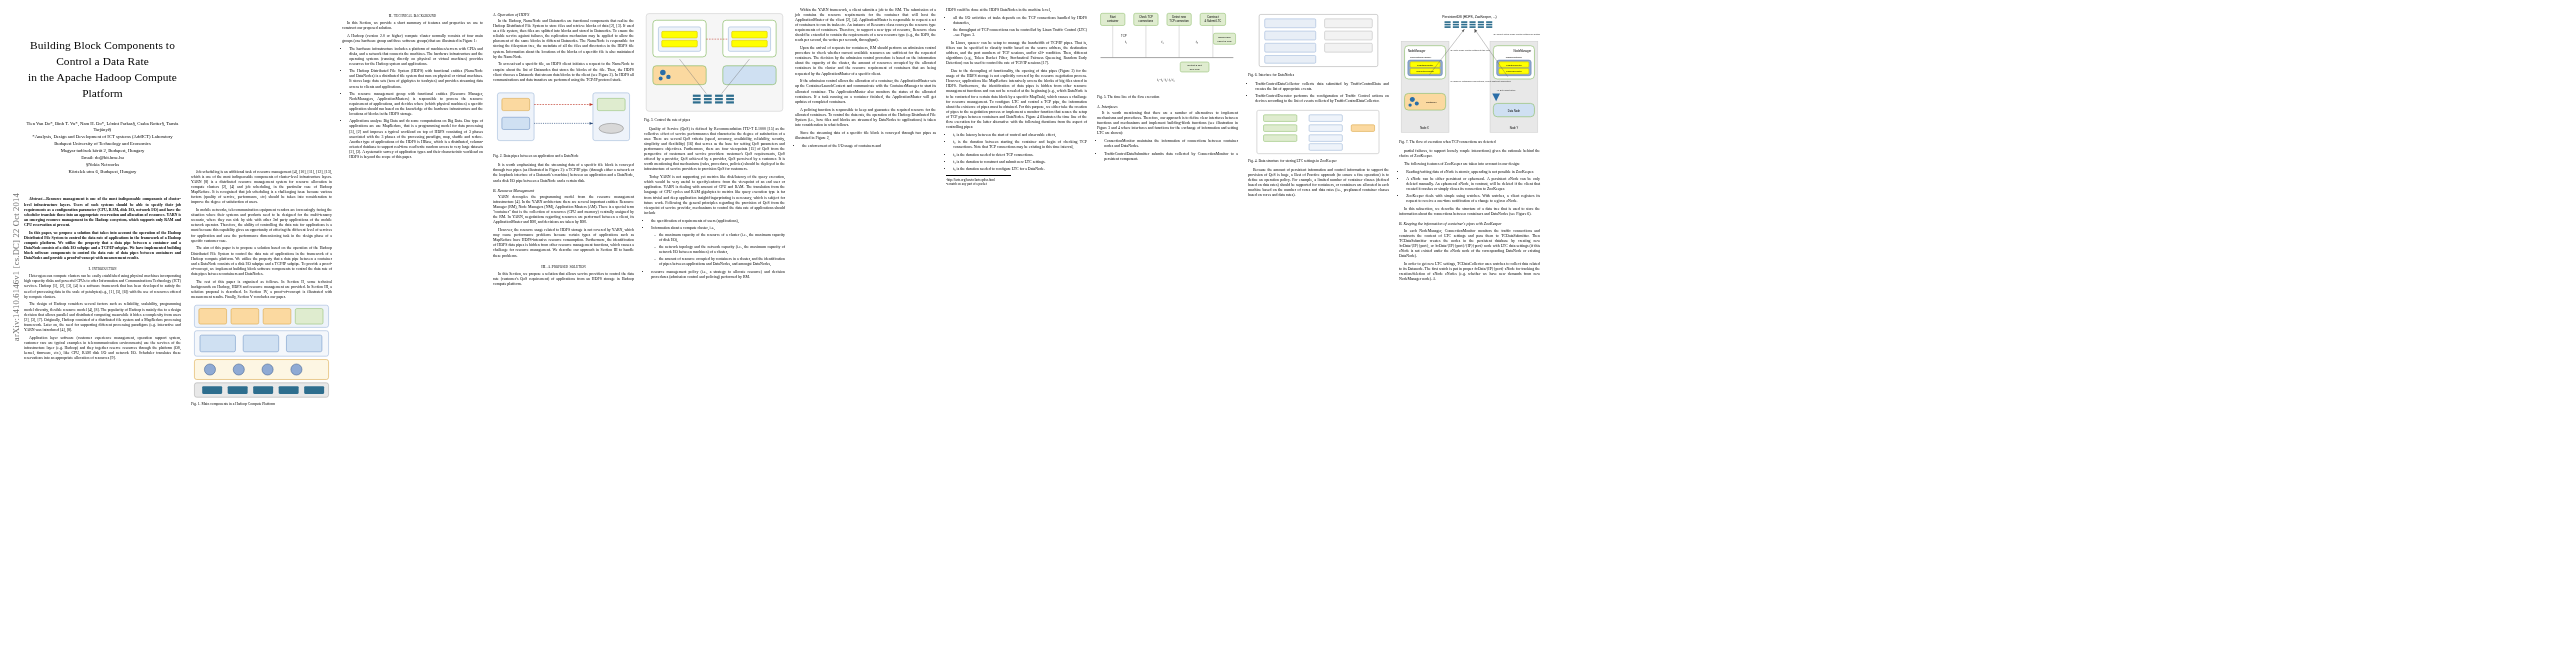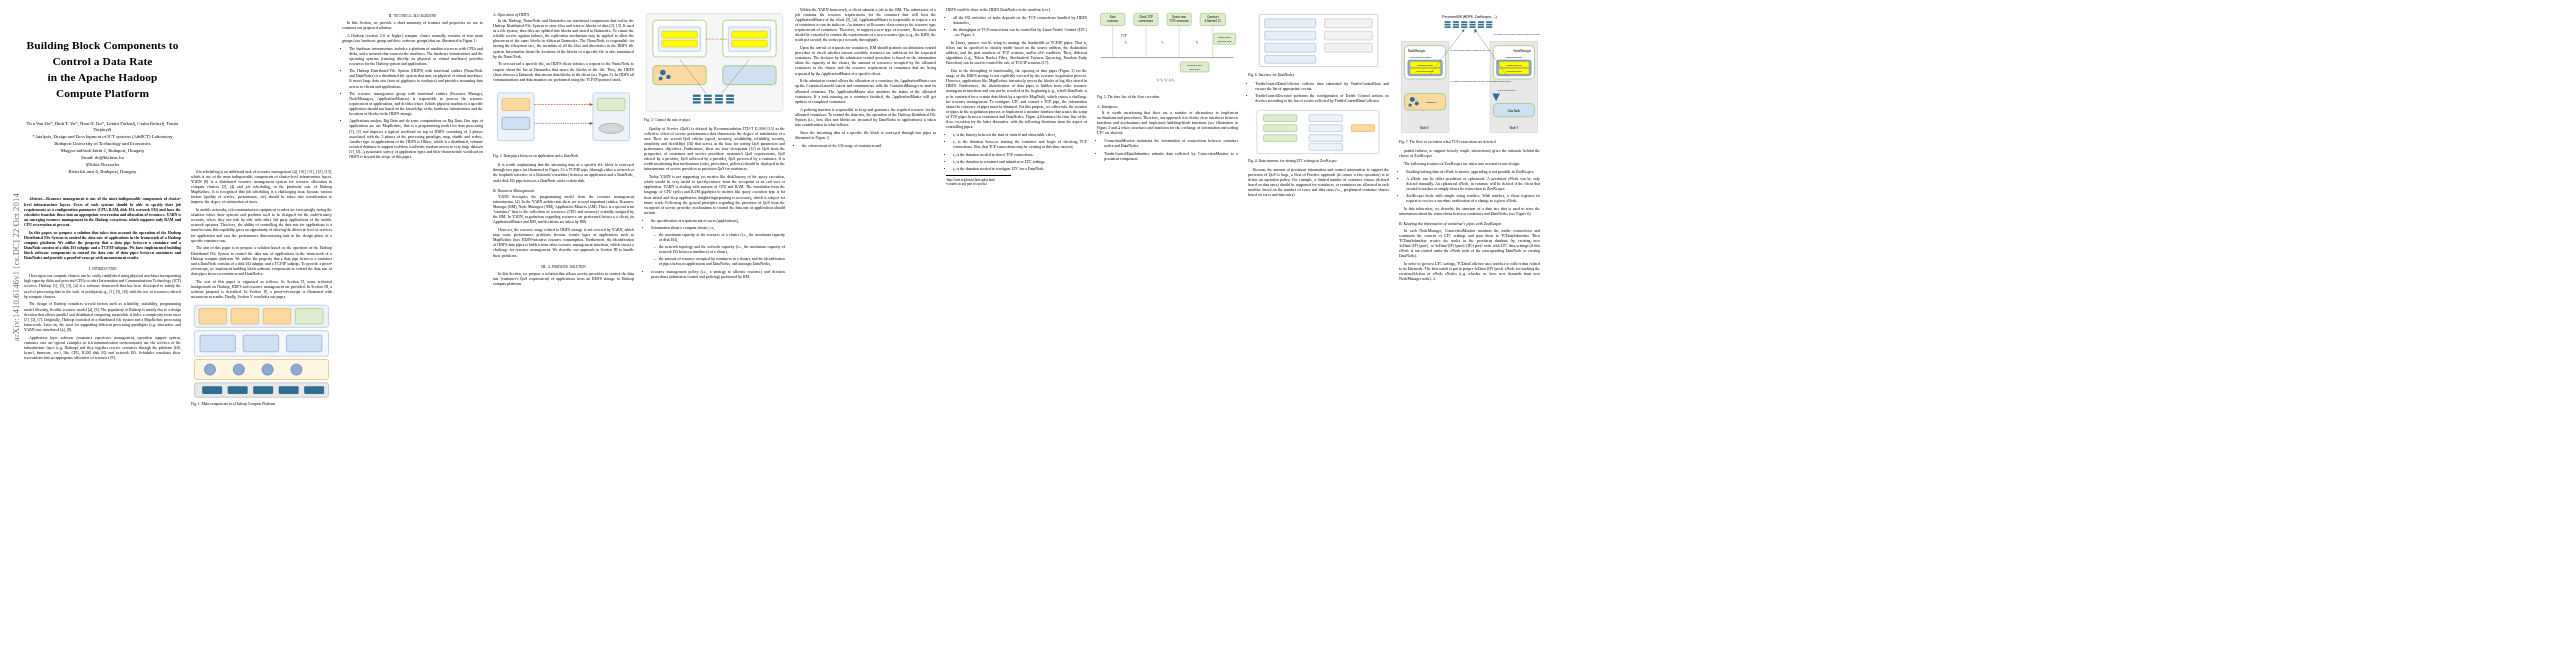--- a/index.html
+++ b/index.html
@@ -39,21 +39,21 @@
     line-height:1.30;
     text-align:justify;
     position:relative;
   }
   .col.first { width:167px; flex:0 0 167px; }
 
   .title {
     font-size:11.4px;
     text-align:center;
     line-height:1.42;
-    font-weight:700;
+    font-weight:400;
     margin:29px 0 0 0;
     letter-spacing:0.1px;
   }
   .authors {
     text-align:center;
     font-size:4.7px;
     line-height:1.46;
     margin-top:19px;
   }
   .abstract{

